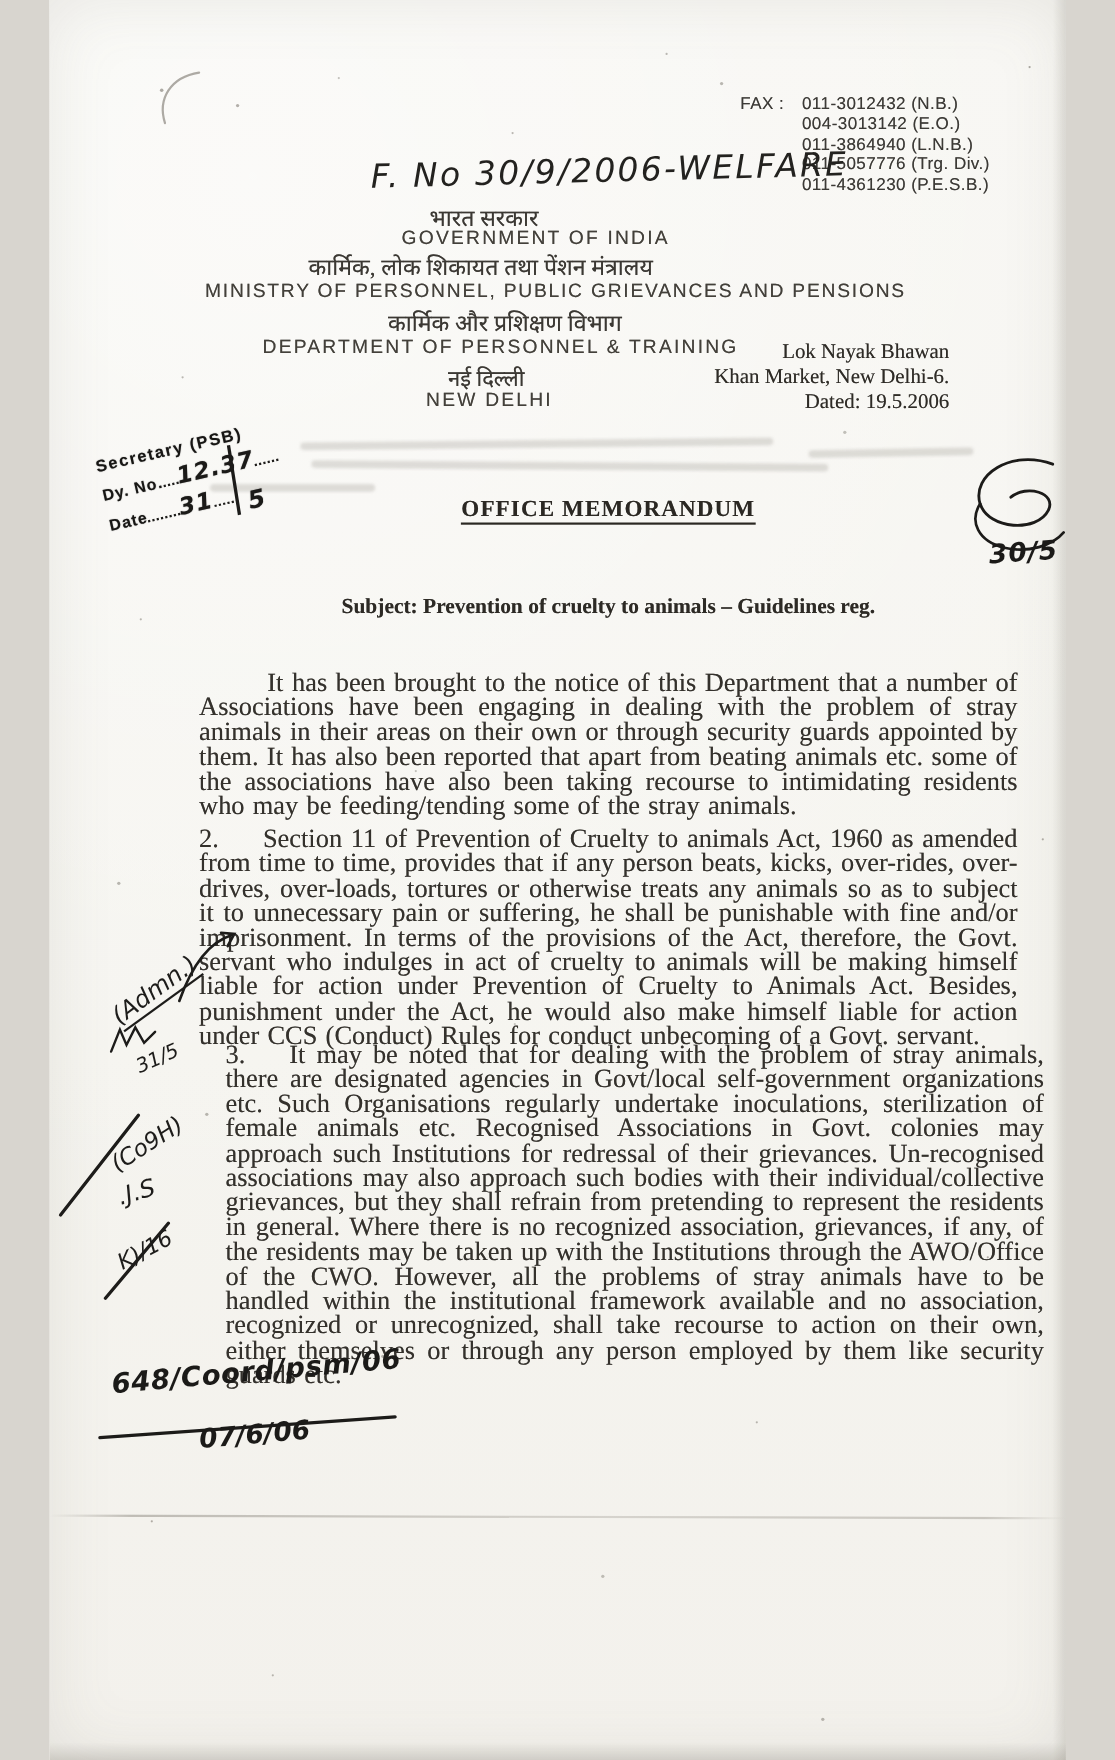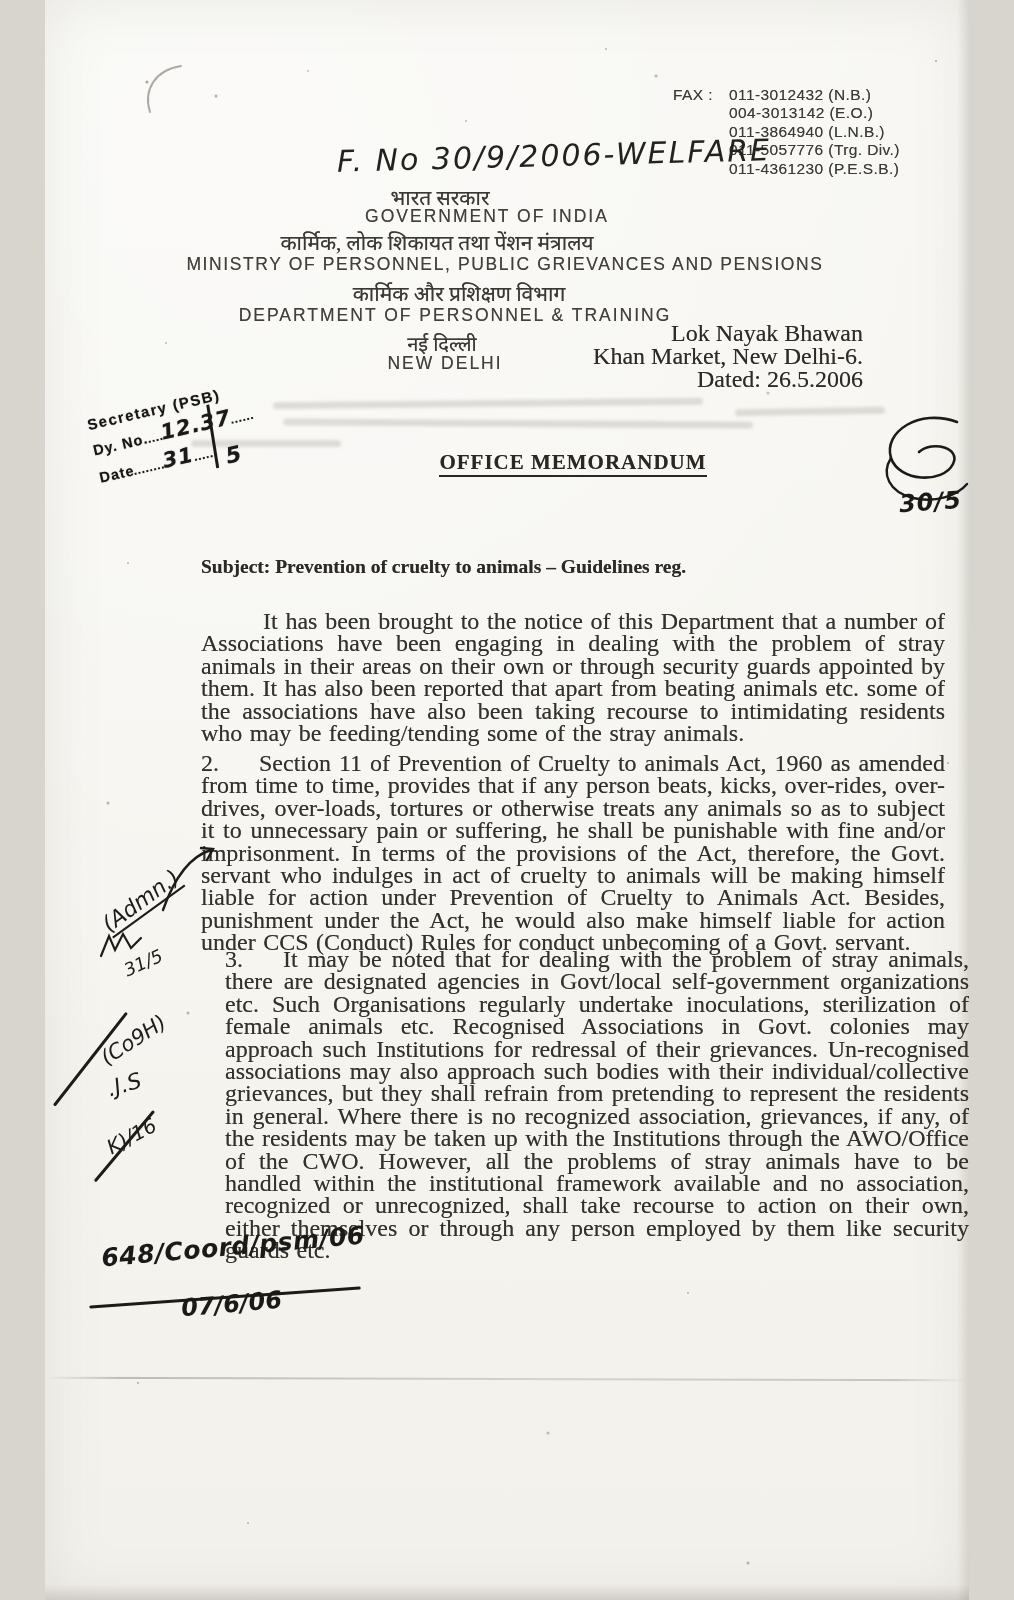--- a/index.html
+++ b/index.html
@@ -34,43 +34,43 @@
   .h1{top:183px;transform:translateX(-67px);}
   .h2{top:206px;transform:translateX(-20px);}
   .h3{top:228px;transform:translateX(-70px);}
   .h4{top:254px;transform:translateX(-2px);letter-spacing:1.6px;}
   .h5{top:279px;transform:translateX(-48px);}
   .h6{top:305px;transform:translateX(-52px);}
   .h7{top:330px;transform:translateX(-65px);font-size:20px;}
   .h8{top:353px;transform:translateX(-62px);}
 
   
-  .address{top:322px;right:106px;text-align:right;font-size:24px;line-height:23px;color:#2e2b26;}
+  .address{top:308px;right:106px;text-align:right;font-size:19px;line-height:23px;color:#2e2b26;}
 
   
   .stamp{left:46px;top:392px;width:210px;transform:rotate(-13deg);color:#171614;
          font-family:"Liberation Sans",sans-serif;font-weight:bold;
          text-shadow:0 0 1px rgba(20,20,20,.55);}
   .stamp-line1{font-size:15px;letter-spacing:1.5px;}
   .stamp-line2,.stamp-line3{font-size:14.5px;letter-spacing:1px;margin-top:4px;white-space:nowrap;}
   .leader{display:inline-block;border-bottom:2px dotted #1d1c1a;height:10px;vertical-align:baseline;}
   .w14{width:14px;}.w22{width:22px;}.w30{width:30px;}
   .stamp-hand{font-size:21px;font-weight:bold;font-style:italic;letter-spacing:1px;}
   .stamp-five{position:absolute;left:128px;top:58px;font-size:22px;font-weight:bold;}
   .stamp-stroke{position:absolute;left:118px;top:16px;width:2.5px;height:64px;background:#1c1b19;transform:rotate(4deg);}
 
   
   .signature{left:816px;top:410px;width:160px;height:120px;}
   .sig-date{position:absolute;left:38px;top:78px;font-size:24px;font-weight:bold;transform:rotate(-4deg);letter-spacing:1px;}
 
   
-  .docbody{left:156px;width:744px;}
+  .docbody{left:136px;width:744px;}
   .title-wrap{top:450px;text-align:center;}
   .title-text{font-size:21px;font-weight:bold;letter-spacing:1px;border-bottom:2.5px solid #2b2823;padding-bottom:1px;color:#2b2823;}
-  .subject{top:541px;font-size:19.5px;font-weight:bold;color:#2d2a25;margin-top:15px;}
+  .subject{top:541px;text-align:center;font-size:19.5px;font-weight:bold;color:#2d2a25;}
   .para{text-align:justify;font-size:24px;line-height:22.4px;word-spacing:1.5px;color:#34312c;}
   .p1{top:610px;text-indent:62px;}
   .p2{top:752px;}
   .p3{top:948px;margin-left:24px;}
   .pnum{display:inline-block;}
   .pgap{display:inline-block;width:40px;}
 
   
   .mn{color:#1d1c1a;white-space:nowrap;}
   .mn1{left:52px;top:888px;font-size:22px;transform:rotate(-36deg);border-bottom:2px solid #1d1c1a;padding-bottom:0;}
@@ -147,21 +147,21 @@
   <div class="abs hline hindi h3 printed">कार्मिक, लोक शिकायत तथा पेंशन मंत्रालय</div>
   <div class="abs hline eng h4 printed">MINISTRY OF PERSONNEL, PUBLIC GRIEVANCES AND PENSIONS</div>
   <div class="abs hline hindi h5 printed">कार्मिक और प्रशिक्षण विभाग</div>
   <div class="abs hline eng h6 printed">DEPARTMENT OF PERSONNEL &amp; TRAINING</div>
   <div class="abs hline hindi h7 printed">नई दिल्ली</div>
   <div class="abs hline eng h8 printed">NEW DELHI</div>
 
   <div class="abs address serif printed">
     <div>Lok Nayak Bhawan</div>
     <div>Khan Market, New Delhi-6.</div>
-    <div>Dated: 26.5.2006</div>
+    <div>Dated: 19.5.2006</div>
   </div>
 
   <div class="abs stamp">
     <div class="stamp-line1">Secretary (PSB)</div>
     <div class="stamp-line2">
       <span>Dy. No.</span><span class="leader w14"></span><span class="hand stamp-hand">12.37</span><span class="leader w22"></span>
     </div>
     <div class="stamp-line3">
       <span>Date</span><span class="leader w30"></span><span class="hand stamp-hand">31</span><span class="leader w22"></span>
     </div>

